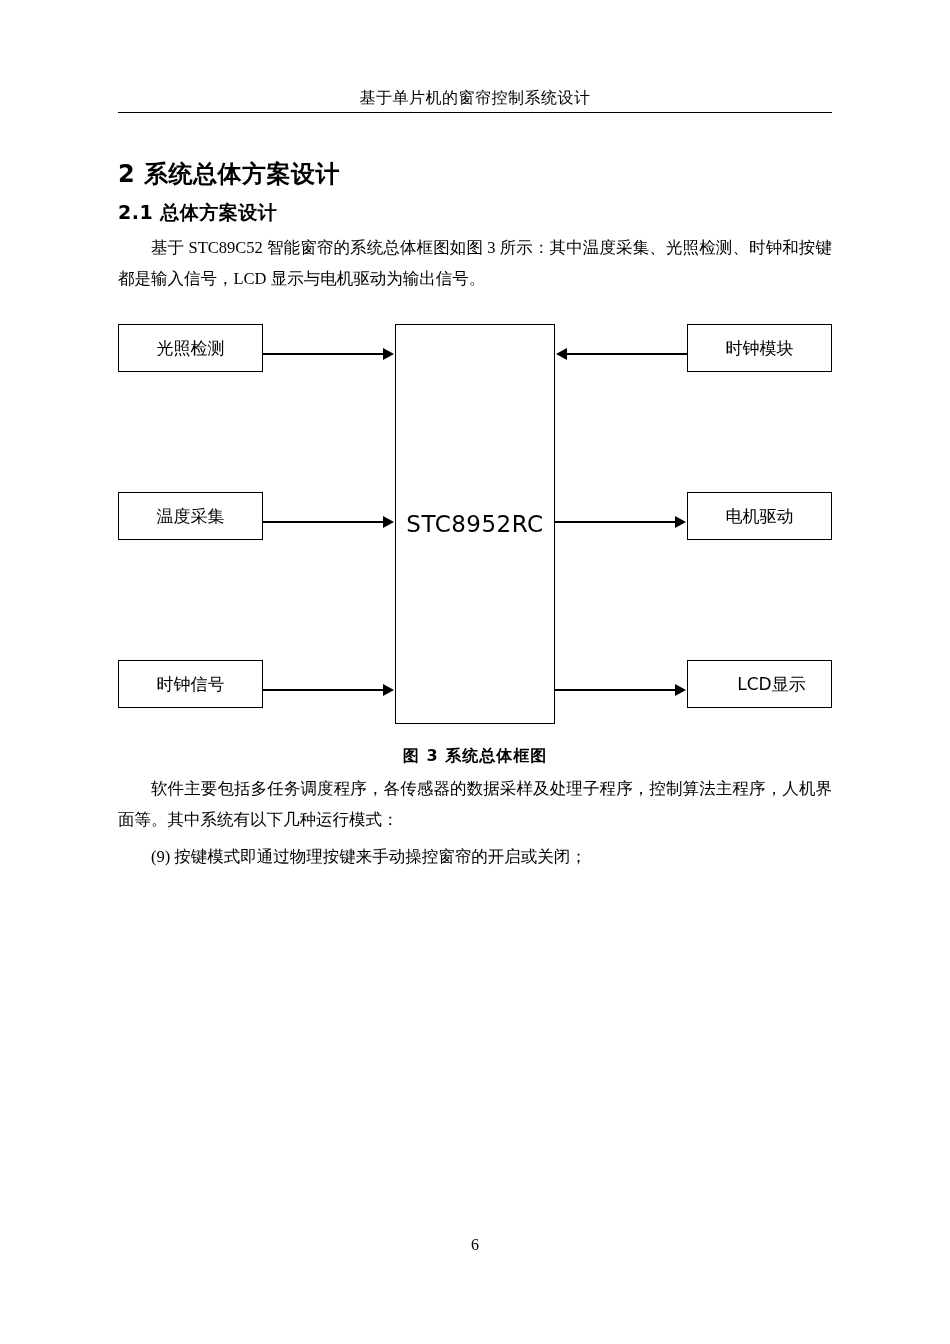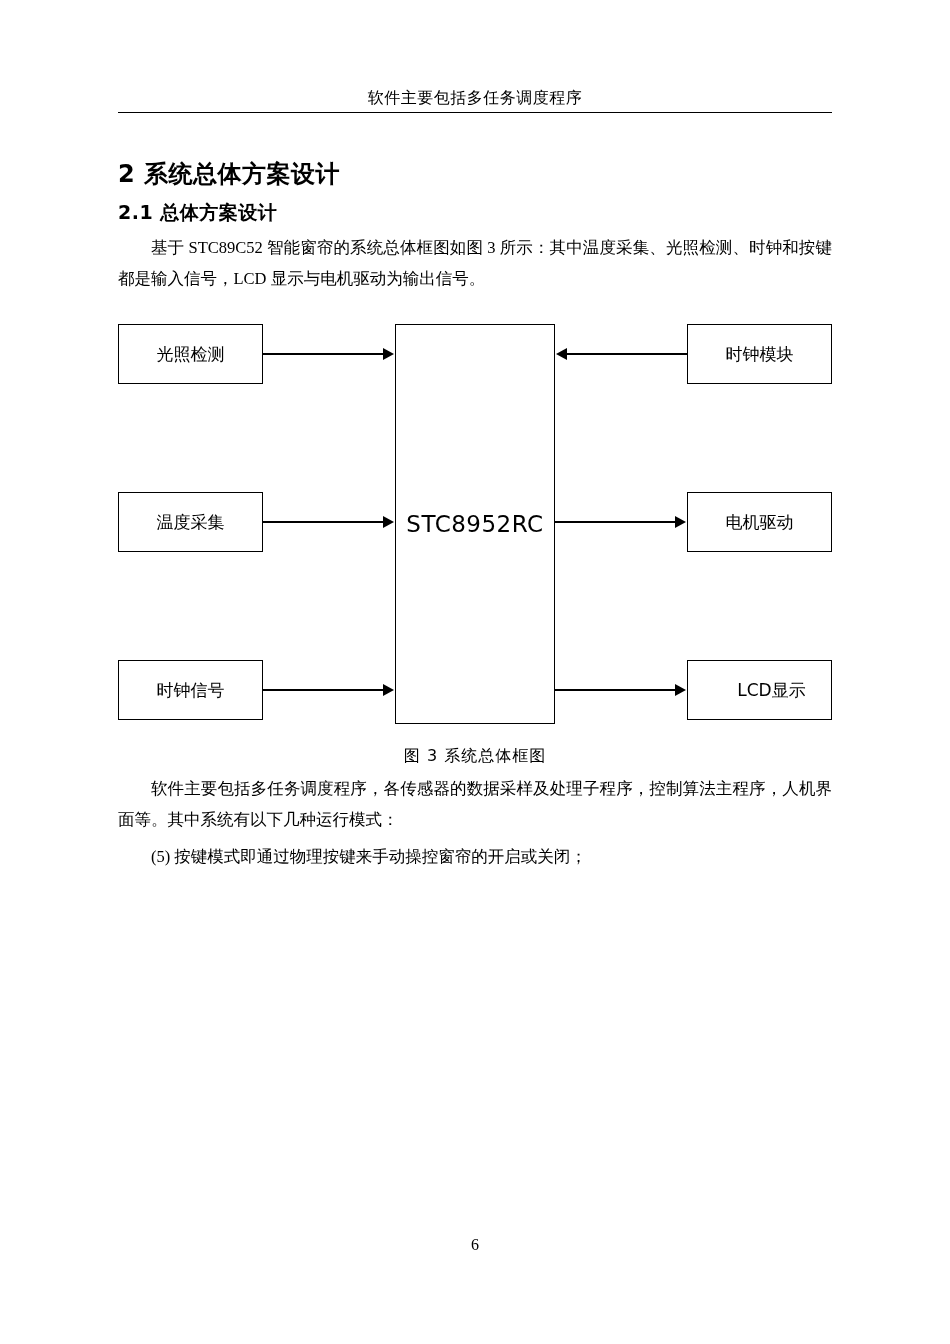--- a/index.html
+++ b/index.html
@@ -79,21 +79,21 @@
     position: absolute;
     border: 1.6px solid #000;
     background: #fff;
     display: flex;
     align-items: center;
     justify-content: center;
     font-family: "DejaVu Sans", sans-serif;
     font-size: 17px;
     box-sizing: border-box;
   }
-  .box.small { width: 145px; height: 60px; }
+  .box.small { width: 145px; height: 48px; }
   .mcu {
     left: 277px; top: 8px;
     width: 160px; height: 400px;
     font-size: 23px;
     letter-spacing: 0.5px;
     text-align: right;
   }
   .bx-light { left: 0px;   top: 8px; }
   .bx-temp  { left: 0px;   top: 176px; }
   .bx-clock { left: 0px;   top: 344px; }
@@ -111,40 +111,40 @@
     width: 0; height: 0;
     border-top: 6px solid transparent;
     border-bottom: 6px solid transparent;
   }
   .arrow.right { border-left: 11px solid #000; }
   .arrow.left  { border-right: 11px solid #000; }
 
   .figcaption {
     font-family: "DejaVu Sans", sans-serif;
     font-size: 16px;
-    font-weight: normal;
+    font-weight: bold;
     text-align: center;
     margin-top: 10px;
     letter-spacing: 1px;
   }
   .pagenum {
     position: absolute;
     left: 0;
     top: 1236px;
     width: 950px;
     text-align: center;
     font-size: 16px;
   }
 </style>
 </head>
 <body>
 
 <div class="page">
 
-  <div class="header-title">软件主要包括多任务调度程序</div>
+  <div class="header-title">基于单片机的窗帘控制系统设计</div>
   <div class="header-rule"></div>
 
   <div class="content">
 
     <h1 class="sec">2 系统总体方案设计</h1>
     <h2 class="subsec">2.1 总体方案设计</h2>
 
     <p class="body">基于 STC89C52 智能窗帘的系统总体框图如图 3 所示：其中温度采集、光照检测、时钟和按键都是输入信号，LCD 显示与电机驱动为输出信号。</p>
 
     <div class="diagram">
@@ -192,19 +192,19 @@
       <div class="arrow right" style="left:557px; top:368px;"></div>
 
     </div>
 
     <div class="figcaption">图 3  系统总体框图</div>
 
 
 
     <p class="body">软件主要包括多任务调度程序，各传感器的数据采样及处理子程序，控制算法主程序，人机界面等。其中系统有以下几种运行模式：</p>
 
-    <p class="body">(5) 按键模式即通过物理按键来手动操控窗帘的开启或关闭；</p>
+    <p class="body">(9) 按键模式即通过物理按键来手动操控窗帘的开启或关闭；</p>
 
   </div>
 
   <div class="pagenum">6</div>
 
 </div>
 
 </body></html>

